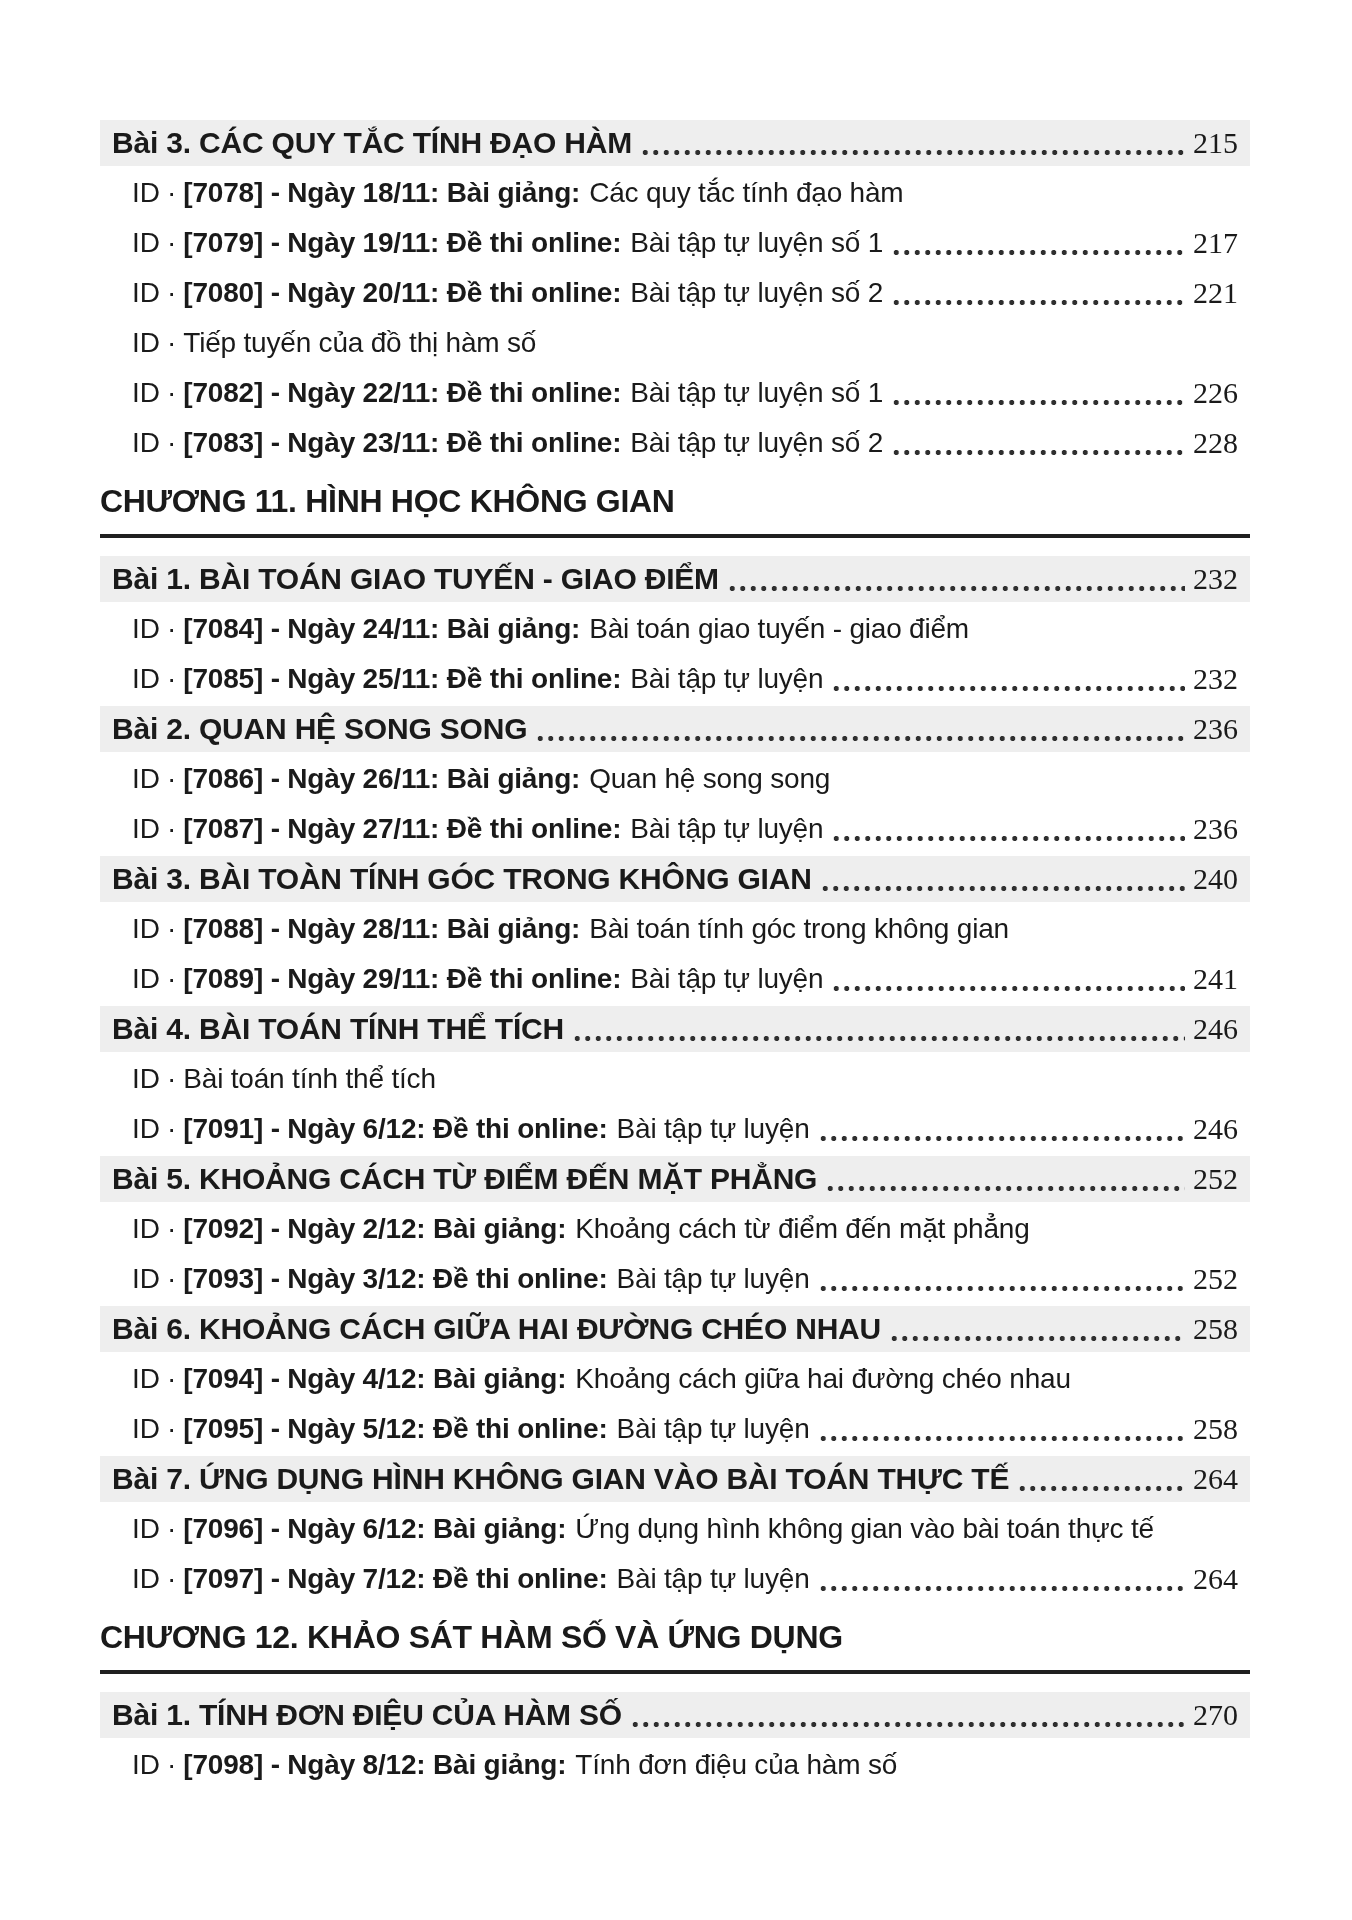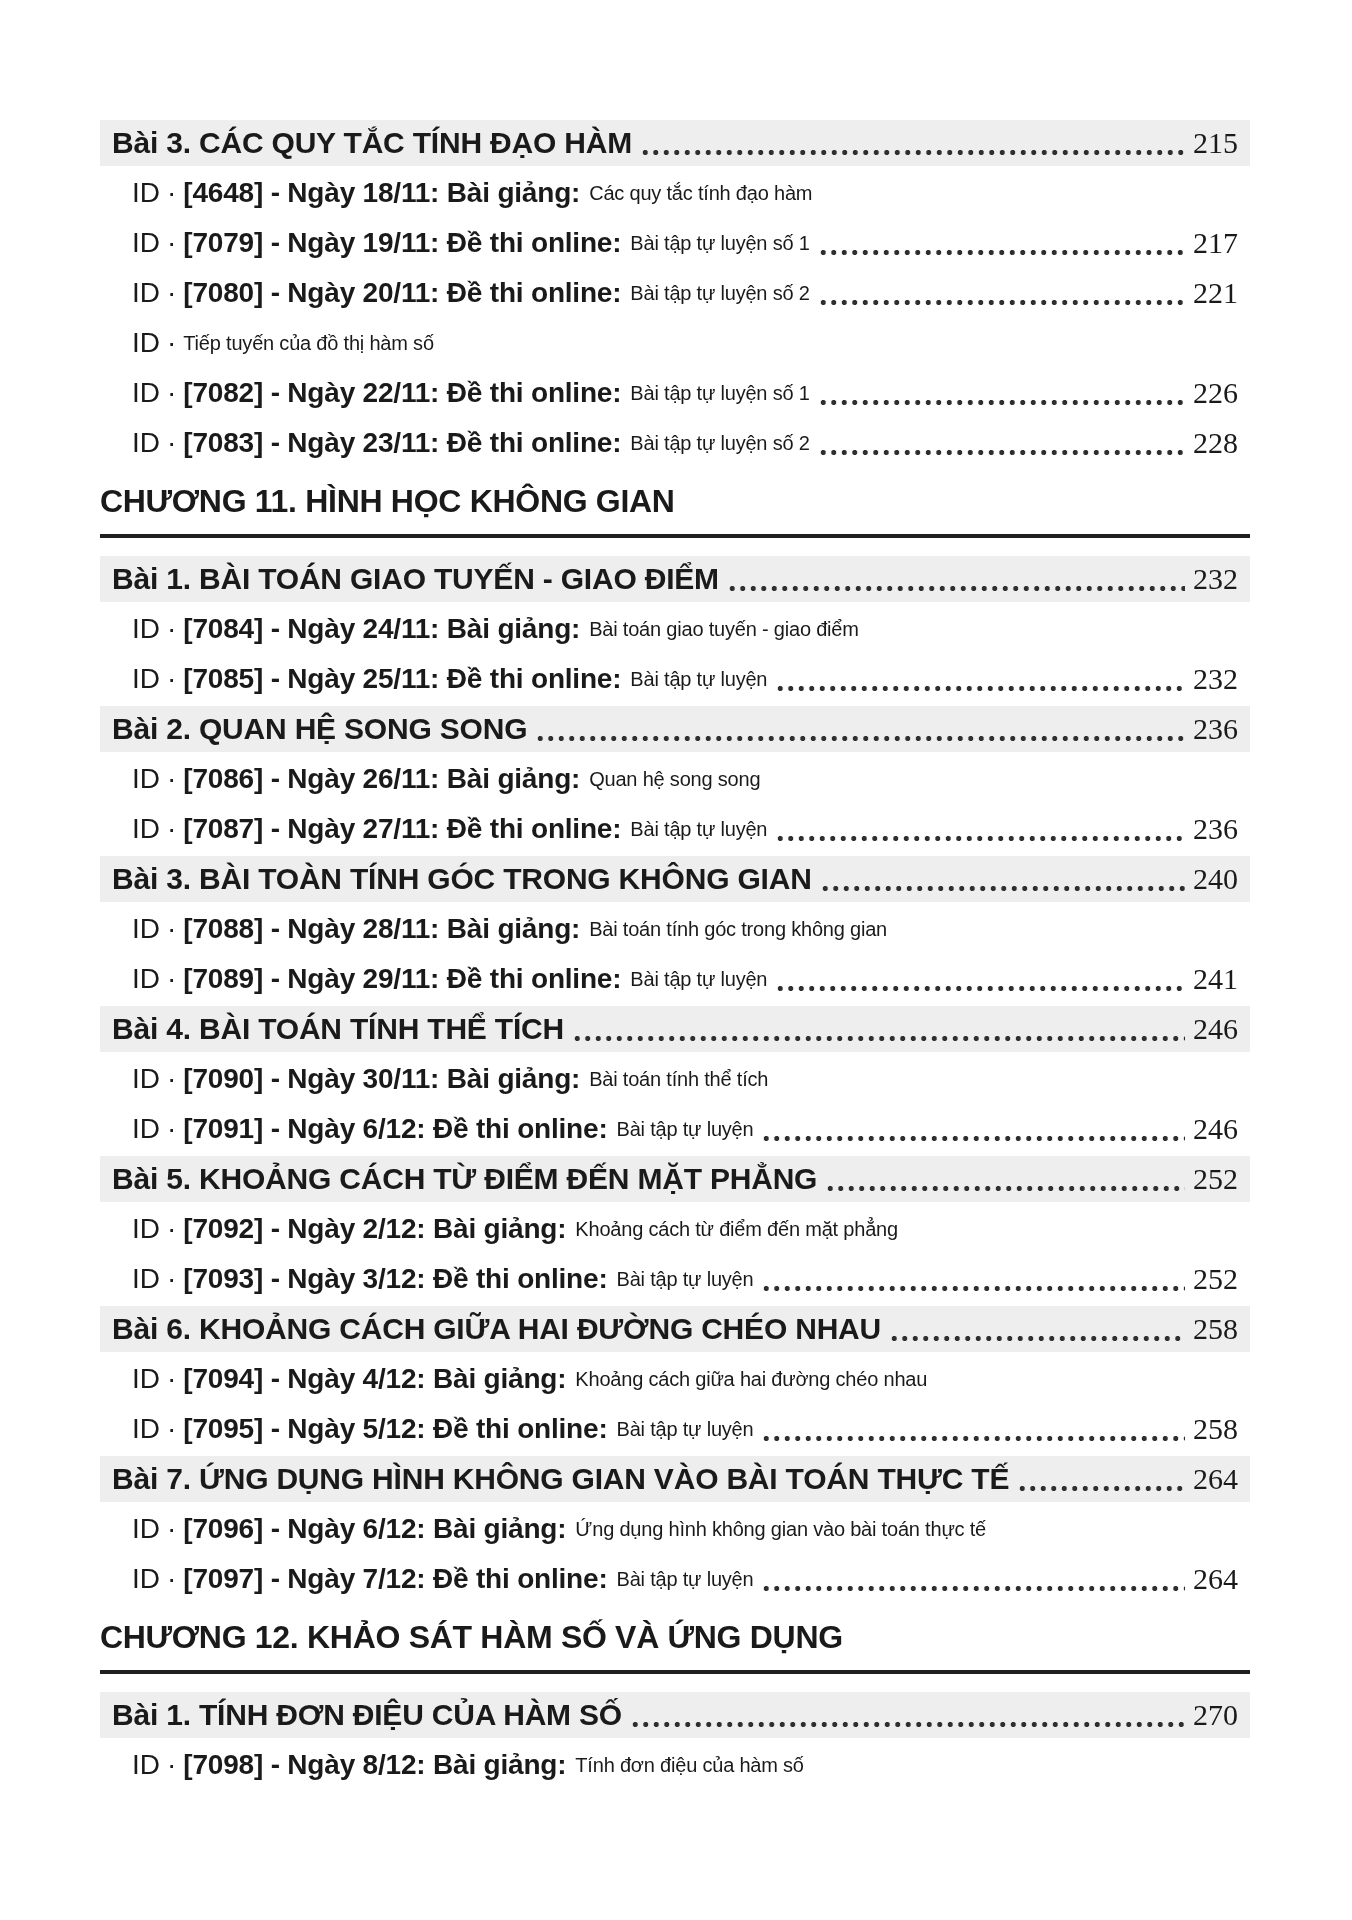--- a/index.html
+++ b/index.html
@@ -53,21 +53,21 @@
     margin-right: 7px;
   }
   .row.item .strong {
     font-weight: bold;
     font-size: 28px;
     letter-spacing: -0.2px;
     margin-right: 9px;
   }
   .row.item .desc {
     font-weight: 400;
-    font-size: 20px;
+    font-size: 28px;
     letter-spacing: -0.2px;
   }
   .leader {
     flex: 1 1 auto;
     min-width: 14px;
     height: 7px;
     align-self: flex-end;
     margin: 0 8px 10px 8px;
     background-image: radial-gradient(circle, var(--dots, #2e2e2e) 2.2px, rgba(0,0,0,0) 2.9px);
     background-size: 10.5px 7px;
@@ -102,21 +102,21 @@
 <div class="page">
   <div id="toc">
       <div class="row section">
         <span class="sec-label">Bài 3. CÁC QUY TẮC TÍNH ĐẠO HÀM</span>
         <span class="leader"></span>
         <span class="page-num">215</span>
       </div>
       <div class="row item">
         <span class="lead">ID</span>
         <span class="sep">·</span>
-        <span class="strong">[4648] - Ngày 18/11: Bài giảng:</span>
+        <span class="strong">[7078] - Ngày 18/11: Bài giảng:</span>
         <span class="desc">Các quy tắc tính đạo hàm</span>
       </div>
       <div class="row item">
         <span class="lead">ID</span>
         <span class="sep">·</span>
         <span class="strong">[7079] - Ngày 19/11: Đề thi online:</span>
         <span class="desc">Bài tập tự luyện số 1</span>
         <span class="leader"></span>
         <span class="page-num">217</span>
       </div>
@@ -211,21 +211,20 @@
         <span class="page-num">241</span>
       </div>
       <div class="row section">
         <span class="sec-label">Bài 4. BÀI TOÁN TÍNH THỂ TÍCH</span>
         <span class="leader"></span>
         <span class="page-num">246</span>
       </div>
       <div class="row item">
         <span class="lead">ID</span>
         <span class="sep">·</span>
-        <span class="strong">[7090] - Ngày 30/11: Bài giảng:</span>
         <span class="desc">Bài toán tính thể tích</span>
       </div>
       <div class="row item">
         <span class="lead">ID</span>
         <span class="sep">·</span>
         <span class="strong">[7091] - Ngày 6/12: Đề thi online:</span>
         <span class="desc">Bài tập tự luyện</span>
         <span class="leader"></span>
         <span class="page-num">246</span>
       </div>

